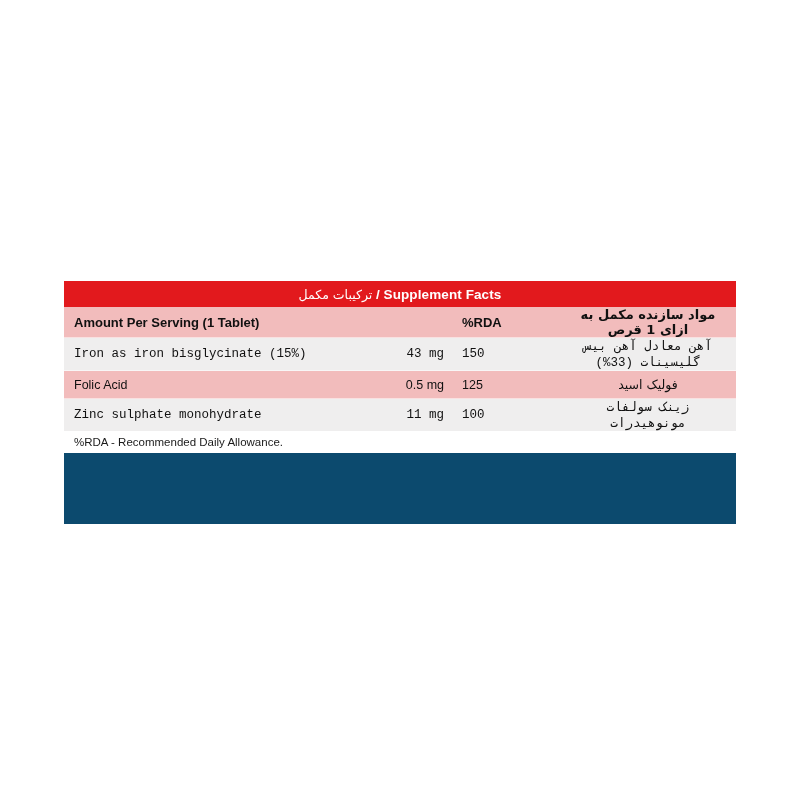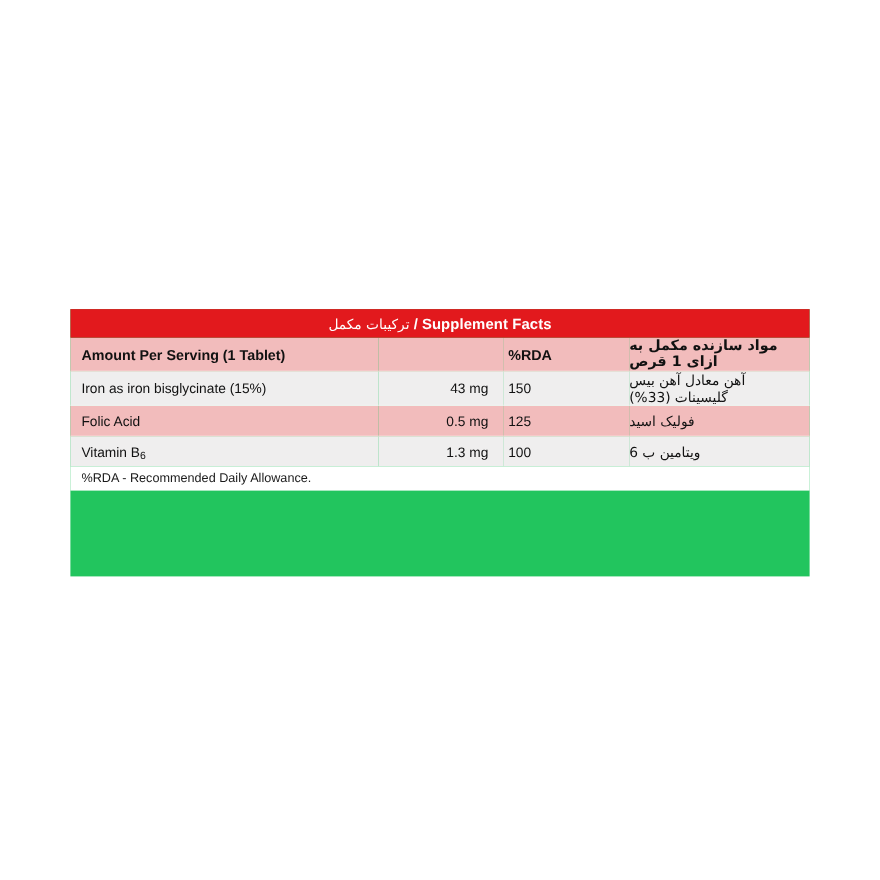--- a/index.html
+++ b/index.html
@@ -13,21 +13,21 @@
     font-family: "Liberation Sans", sans-serif;
     overflow: hidden;
   }
 
   #panel {
     position: absolute;
     left: 64px;
     top: 281px;
     width: 672px;
     height: 243px;
-    background: #22c55e;
+    background: #0c4a6e;
     box-sizing: border-box;
   }
 
   
   .header-bar {
     position: relative;
     height: 26px;
     background: #e2191d;
     display: flex;
     align-items: center;
@@ -56,34 +56,34 @@
     padding: 0;
     vertical-align: middle;
     height: 27px;
     font-size: 12.5px;
     color: #111111;
   }
 
   .col-name   { width: 270px; padding-left: 10px !important; text-align: left; }
   .col-amount { width: 100px; text-align: right; padding-right: 14px !important; }
   .col-rda    { width: 110px; text-align: left; padding-left: 4px !important; }
-  .col-fa     { text-align: left; padding-right: 12px !important;
+  .col-fa     { text-align: center; padding-right: 12px !important;
                 font-family: "DejaVu Sans", sans-serif; direction: rtl; font-size: 12.5px; }
 
   tr.head td {
     font-weight: bold;
     font-size: 13px;
     height: 30px;
     background: #f2bcbc;
     margin-top: 32px;
   }
   tr.head .col-name { font-size: 13px; }
 
   
-  tr.r-gray td { background: #efeeee; }
+  tr.r-gray td { background: #efeeee; font-family: Liberation Mono, monospace; }
   tr.r-pink td { background: #f2bcbc; }
 
   
   tr.r-gray td, tr.r-pink td {
     border-top: 1px solid rgba(255,255,255,0.55);
   }
 
   .footnote {
     font-size: 11.5px;
     color: #1a1a1a;
@@ -129,26 +129,26 @@
         <td class="col-fa">آهن معادل آهن بیس گلیسینات (33%)</td>
       </tr>
 
       <tr class="r-pink">
         <td class="col-name">Folic Acid</td>
         <td class="col-amount">0.5 mg</td>
         <td class="col-rda">125</td>
         <td class="col-fa">فولیک اسید</td>
       </tr>
 
+      <tr class="r-gray">
+        <td class="col-name">Zinc sulphate monohydrate</td>
+        <td class="col-amount">11 mg</td>
+        <td class="col-rda">100</td>
+        <td class="col-fa">زینک سولفات مونوهیدرات</td>
+      </tr>
 
 
-      <tr class="r-gray">
-        <td class="col-name"><span>Vitamin B</span><sub class="sub">6</sub></td>
-        <td class="col-amount">1.3 mg</td>
-        <td class="col-rda">100</td>
-        <td class="col-fa">ویتامین ب 6</td>
-      </tr>
 
     </tbody>
   </table>
 
   <div class="footnote">%RDA - Recommended Daily Allowance.</div>
 </div>
 
 </body></html>

